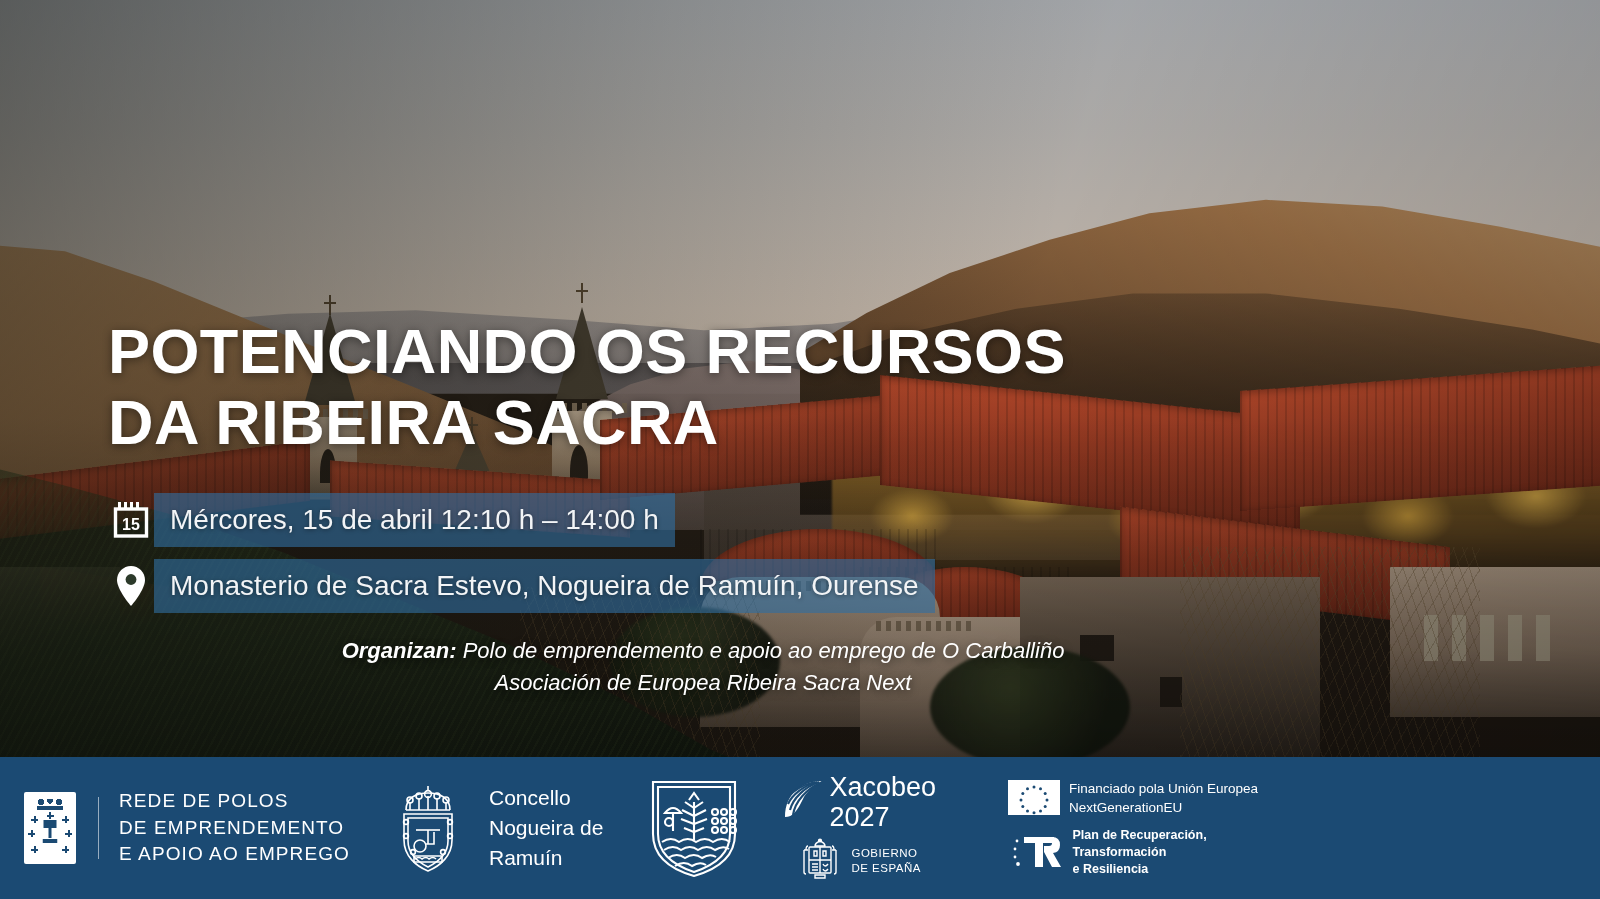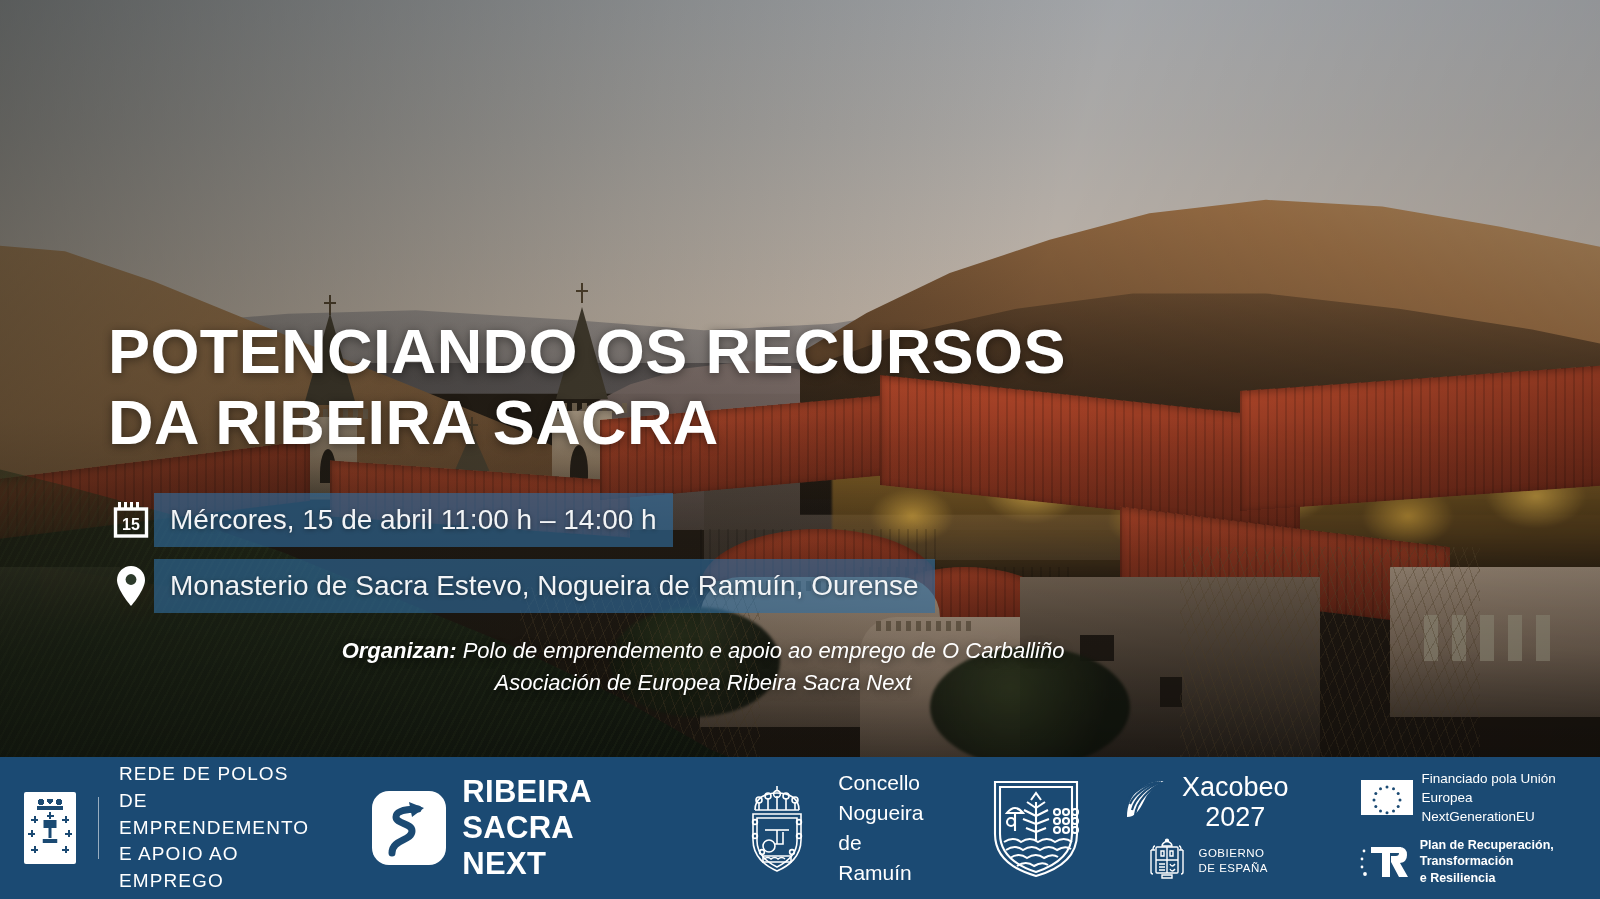--- a/index.html
+++ b/index.html
@@ -212,21 +212,21 @@
   
   .shield-crown{ width:84px; height:96px; position:relative; flex:0 0 84px; }
   .concello-text{ color:#fff; font-size:21px; line-height:1.42; margin-left:19px; white-space:pre-line; }
 
   
   .shield-plain{ width:98px; height:104px; position:relative; flex:0 0 98px; }
 
   
   .xac-col{ display:flex; flex-direction:column; justify-content:center; height:100%; gap:4px; }
   .xac-row{ display:flex; align-items:center; }
-  .xac-text{ color:#fff; font-size:27px; line-height:1.12; margin-left:15px; white-space:pre-line;text-align:center; }
+  .xac-text{ color:#fff; font-size:27px; line-height:1.12; margin-left:4px; white-space:pre-line; }
   .gob-row{ display:flex; align-items:center; margin-top:2px; }
   .gob-text{ color:#fff; font-size:11.5px; line-height:1.3; letter-spacing:.5px; margin-left:7px; white-space:pre-line; }
 
   
   .eu-col{ display:flex; flex-direction:column; justify-content:center; height:100%; gap:10px; }
   .eu-row{ display:flex; align-items:center;margin-left:48px; }
   .eu-flag{
     width:52px; height:35px; background:#fff; flex:0 0 52px; position:relative;
   }
   .eu-text{ color:#fff; font-size:13.5px; line-height:1.42; margin-left:9px; white-space:pre-line; }
@@ -362,21 +362,21 @@
         <span class="meta-icon">
           <svg width="36" height="38" viewBox="0 0 36 38" aria-hidden="true">
             <rect x="5" y="1" width="3" height="7" fill="#fff"></rect>
             <rect x="11" y="1" width="3" height="7" fill="#fff"></rect>
             <rect x="17" y="1" width="3" height="7" fill="#fff"></rect>
             <rect x="23" y="1" width="3" height="7" fill="#fff"></rect>
             <rect x="2.5" y="8" width="31" height="27" fill="none" stroke="#fff" stroke-width="3.4"></rect>
             <text x="18" y="29" font-family="Liberation Sans, sans-serif" font-size="16" font-weight="700" fill="#fff" text-anchor="middle">15</text>
           </svg>
         </span>
-        <span class="hl">Mércores, 15 de abril 11:00 h – 14:00 h</span>
+        <span class="hl">Mércores, 15 de abril 12:10 h – 14:00 h</span>
       </div>
 
       <div class="meta-row">
         <span class="meta-icon">
           <svg width="30" height="42" viewBox="0 0 30 42" aria-hidden="true">
             <path d="M15 1 C7.3 1 1 7.3 1 15 C1 25 15 41 15 41 C15 41 29 25 29 15 C29 7.3 22.7 1 15 1 Z" fill="#fff"></path>
             <circle cx="15" cy="14.5" r="5.4" fill="#2c3a2a"></circle>
           </svg>
         </span>
         <span class="hl">Monasterio de Sacra Estevo, Nogueira de Ramuín, Ourense</span>
@@ -404,30 +404,20 @@
         <div class="cr" style="left:41px; top:38px;"></div>
         <div class="cr" style="left:7px; top:54px;"></div>
         <div class="cr" style="left:38px; top:54px;"></div>
       </div>
       <div class="xunta-divider"></div>
       <div class="xunta-text">REDE DE POLOS
 DE EMPRENDEMENTO
 E APOIO AO EMPREGO</div>
     </div>
 
-    <div class="f-item" style="margin-left:34px;">
-      <div class="rsn-badge">
-        <svg width="74" height="74" viewBox="0 0 74 74" aria-hidden="true">
-          <path d="M20 62 C20 48 40 50 40 40 C40 32 24 33 24 26 C24 20 34 18 46 18" fill="none" stroke="#1b4a73" stroke-width="7" stroke-linecap="round"></path>
-          <path d="M37 11 L52 17 L40 26 Z" fill="#1b4a73"></path>
-        </svg>
-      </div>
-      <div class="rsn-text">RIBEIRA SACRA
-NEXT</div>
-    </div>
 
     <div class="f-item" style="margin-left:36px;">
       <div class="shield-crown">
         <svg width="84" height="96" viewBox="0 0 84 96" aria-hidden="true">
           <g fill="none" stroke="#fff" stroke-width="1.6">
             <path d="M42 6 v5"></path>
             <path d="M20 30 C20 18 30 13 42 13 C54 13 64 18 64 30"></path>
             <path d="M20 30 h44"></path>
             <path d="M24 22 v8 M33 18 v12 M42 16 v14 M51 18 v12 M60 22 v8"></path>
             <circle cx="24" cy="20" r="3"></circle>

